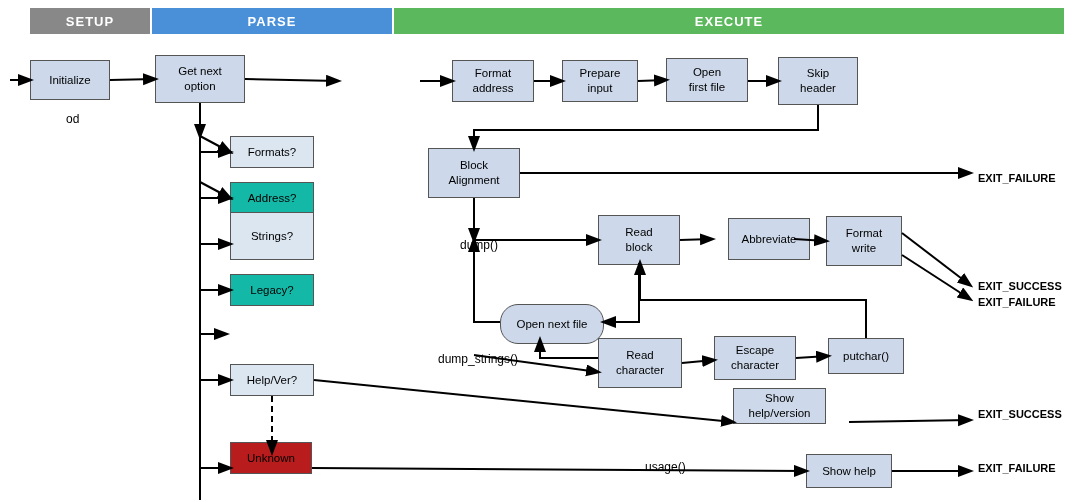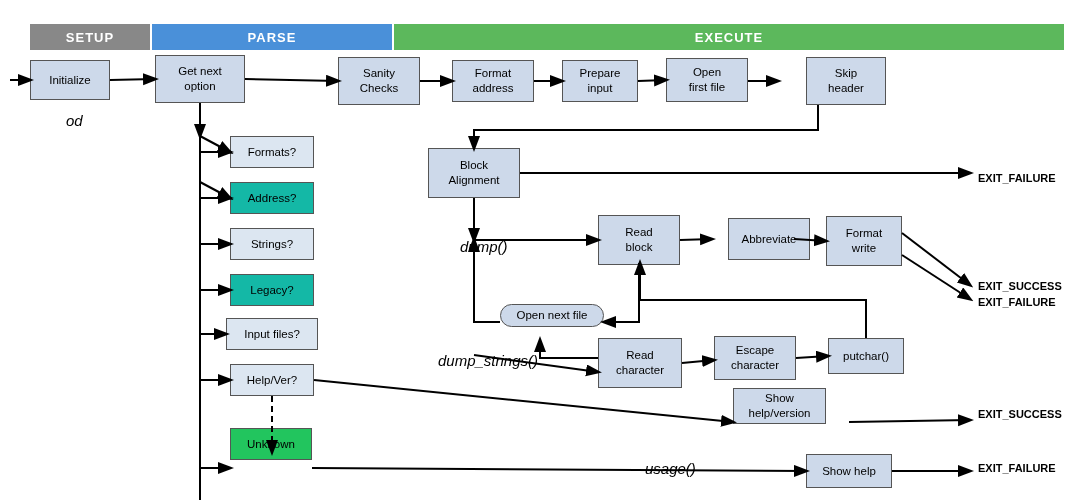--- a/index.html
+++ b/index.html
@@ -15,21 +15,21 @@
 
     .diagram-container {
       position: relative;
       width: 1090px;
       height: 500px;
     }
 
     
     .phase-bar {
       position: absolute;
-      top: 24px;
+      top: 8px;
       height: 26px;
       display: flex;
       align-items: center;
       justify-content: center;
       font-size: 13px;
       font-weight: bold;
       letter-spacing: 1px;
       color: white;
     }
 
@@ -77,63 +77,60 @@
       position: absolute;
       top: 0; left: 0;
       width: 1090px;
       height: 500px;
       pointer-events: none;
     }
 
     
     .label-text {
       position: absolute;
-      font-size: 15px;
+      font-size: 12px;
       color: #000;
-      font-style: italic;
     }
   </style>
 </head>
 <body>
 
 <div class="diagram-container">
 
   <div class="phase-bar phase-setup">SETUP</div>
   <div class="phase-bar phase-parse">PARSE</div>
   <div class="phase-bar phase-execute">EXECUTE</div>
 
   <div class="box" style="left:30px;top:60px;width:80px;height:40px;">Initialize</div>
   <div class="box" style="left:155px;top:55px;width:90px;height:48px;">Get next<br>option</div>
-  <div class="box" style="left:338px;top:57px;width:82px;height:48px;">Sanity<br>Checks</div>
   <div class="box" style="left:452px;top:60px;width:82px;height:42px;">Format<br>address</div>
   <div class="box" style="left:562px;top:60px;width:76px;height:42px;">Prepare<br>input</div>
   <div class="box" style="left:666px;top:58px;width:82px;height:44px;">Open<br>first file</div>
-  <div class="box" style="left:778px;top:57px;width:80px;height:48px;margin-left:28px;">Skip<br>header</div>
+  <div class="box" style="left:778px;top:57px;width:80px;height:48px;">Skip<br>header</div>
 
   <div class="box" style="left:428px;top:148px;width:92px;height:50px;">Block<br>Alignment</div>
 
   <div class="box" style="left:598px;top:215px;width:82px;height:50px;">Read<br>block</div>
   <div class="box" style="left:728px;top:218px;width:82px;height:42px;">Abbreviate</div>
   <div class="box" style="left:826px;top:216px;width:76px;height:50px;">Format<br>write</div>
 
-  <div class="box" style="left:500px;top:304px;width:104px;height:23px;border-radius:18px;">Open next file</div>
+  <div class="box" style="left:500px;top:304px;width:104px;height:40px;border-radius:18px;">Open next file</div>
   <div class="box" style="left:598px;top:338px;width:84px;height:50px;">Read<br>character</div>
   <div class="box" style="left:714px;top:336px;width:82px;height:44px;">Escape<br>character</div>
   <div class="box" style="left:828px;top:338px;width:76px;height:36px;">putchar()</div>
 
   <div class="box" style="left:733px;top:388px;width:93px;height:36px;">Show help/version</div>
   <div class="box" style="left:806px;top:454px;width:86px;height:34px;">Show help</div>
 
   <div class="box" style="left:230px;top:136px;width:84px;height:32px;background:#dce6f1;">Formats?</div>
   <div class="box" style="left:230px;top:182px;width:84px;height:32px;background:#14b8a6;">Address?</div>
-  <div class="box" style="left:230px;top:228px;width:84px;height:32px;background:#dce6f1;">Strings?</div>
+  <div class="box" style="left:230px;top:212px;width:84px;height:48px;background:#dce6f1;">Strings?</div>
   <div class="box" style="left:230px;top:274px;width:84px;height:32px;background:#14b8a6;">Legacy?</div>
-  <div class="box" style="left:226px;top:318px;width:92px;height:32px;background:#dce6f1;">Input files?</div>
   <div class="box" style="left:230px;top:364px;width:84px;height:32px;background:#dce6f1;">Help/Ver?</div>
-  <div class="box" style="left:230px;top:428px;width:82px;height:32px;background:#22c55e;">Unknown</div>
+  <div class="box" style="left:230px;top:442px;width:82px;height:32px;background:#b91c1c;">Unknown</div>
 
   <div class="exit-label" style="left:978px;top:172px;">EXIT_FAILURE</div>
   <div class="exit-label" style="left:978px;top:280px;">EXIT_SUCCESS</div>
   <div class="exit-label" style="left:978px;top:296px;">EXIT_FAILURE</div>
   <div class="exit-label" style="left:978px;top:408px;">EXIT_SUCCESS</div>
   <div class="exit-label" style="left:978px;top:462px;">EXIT_FAILURE</div>
 
   <div class="label-text" style="left:66px;top:112px;">od</div>
   <div class="label-text" style="left:460px;top:238px;">dump()</div>
   <div class="label-text" style="left:438px;top:352px;">dump_strings()</div>

